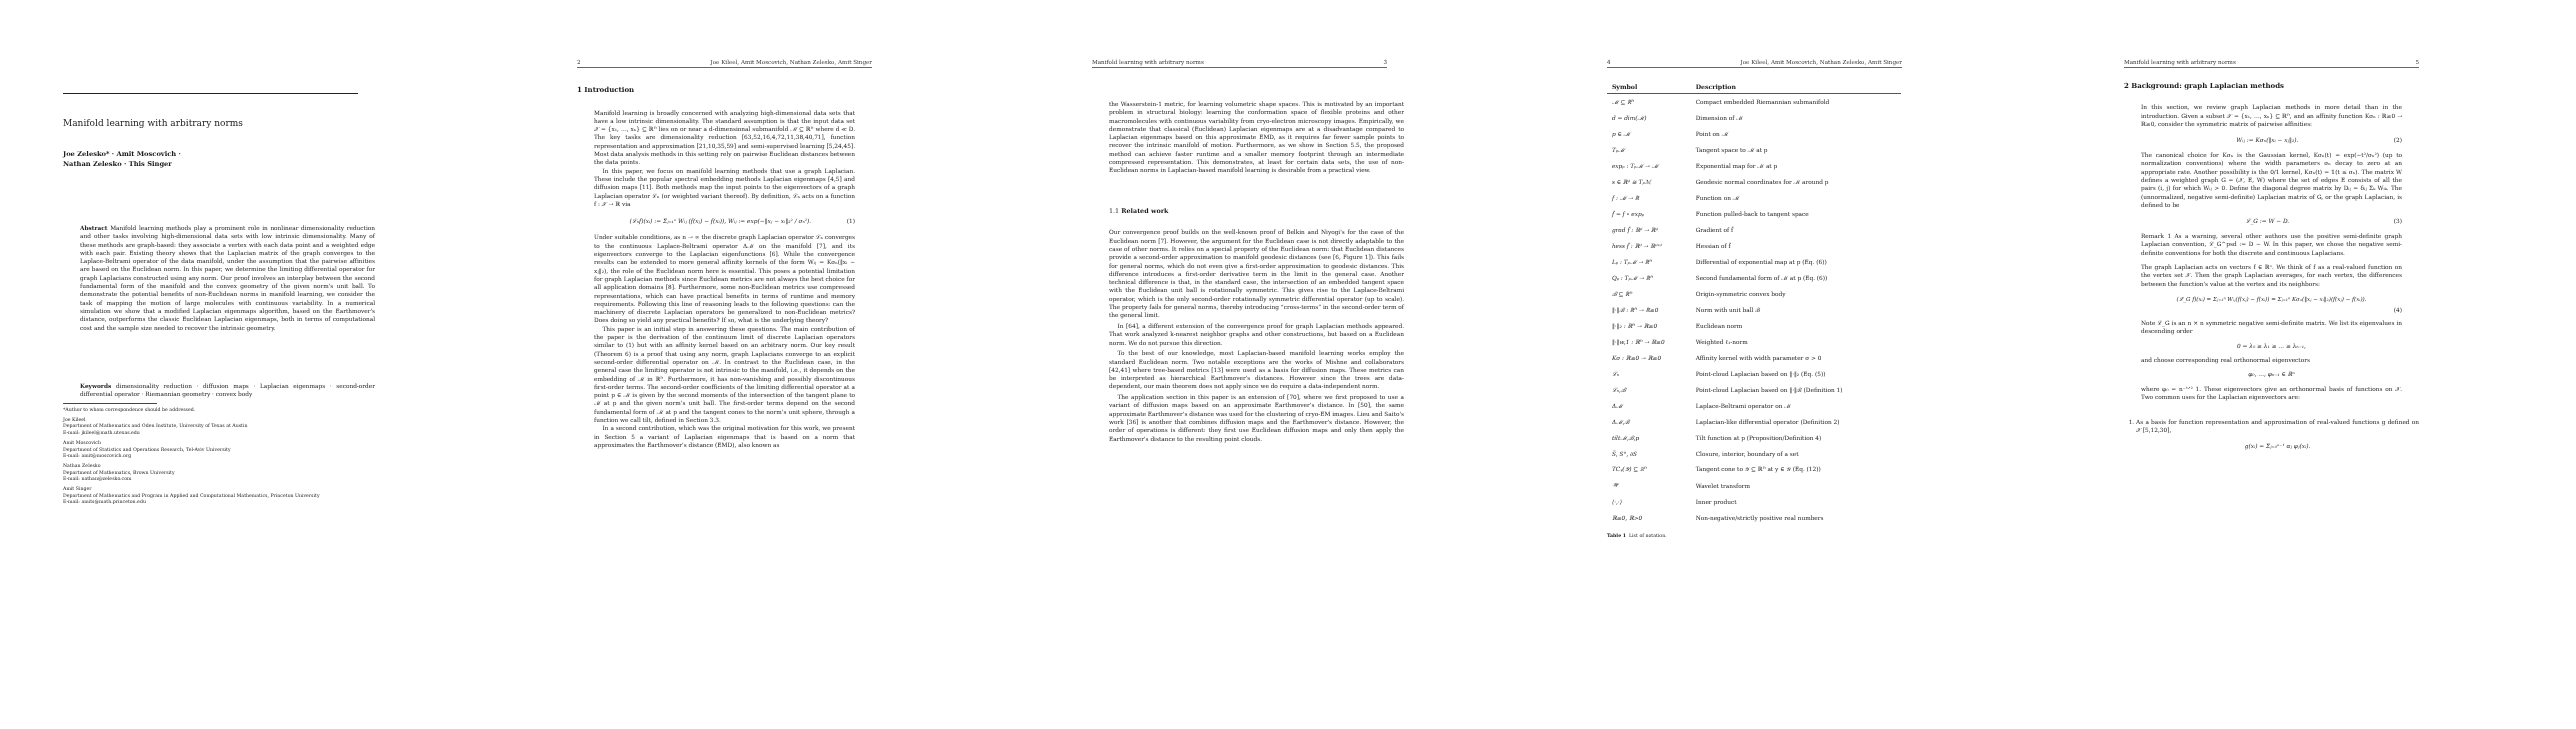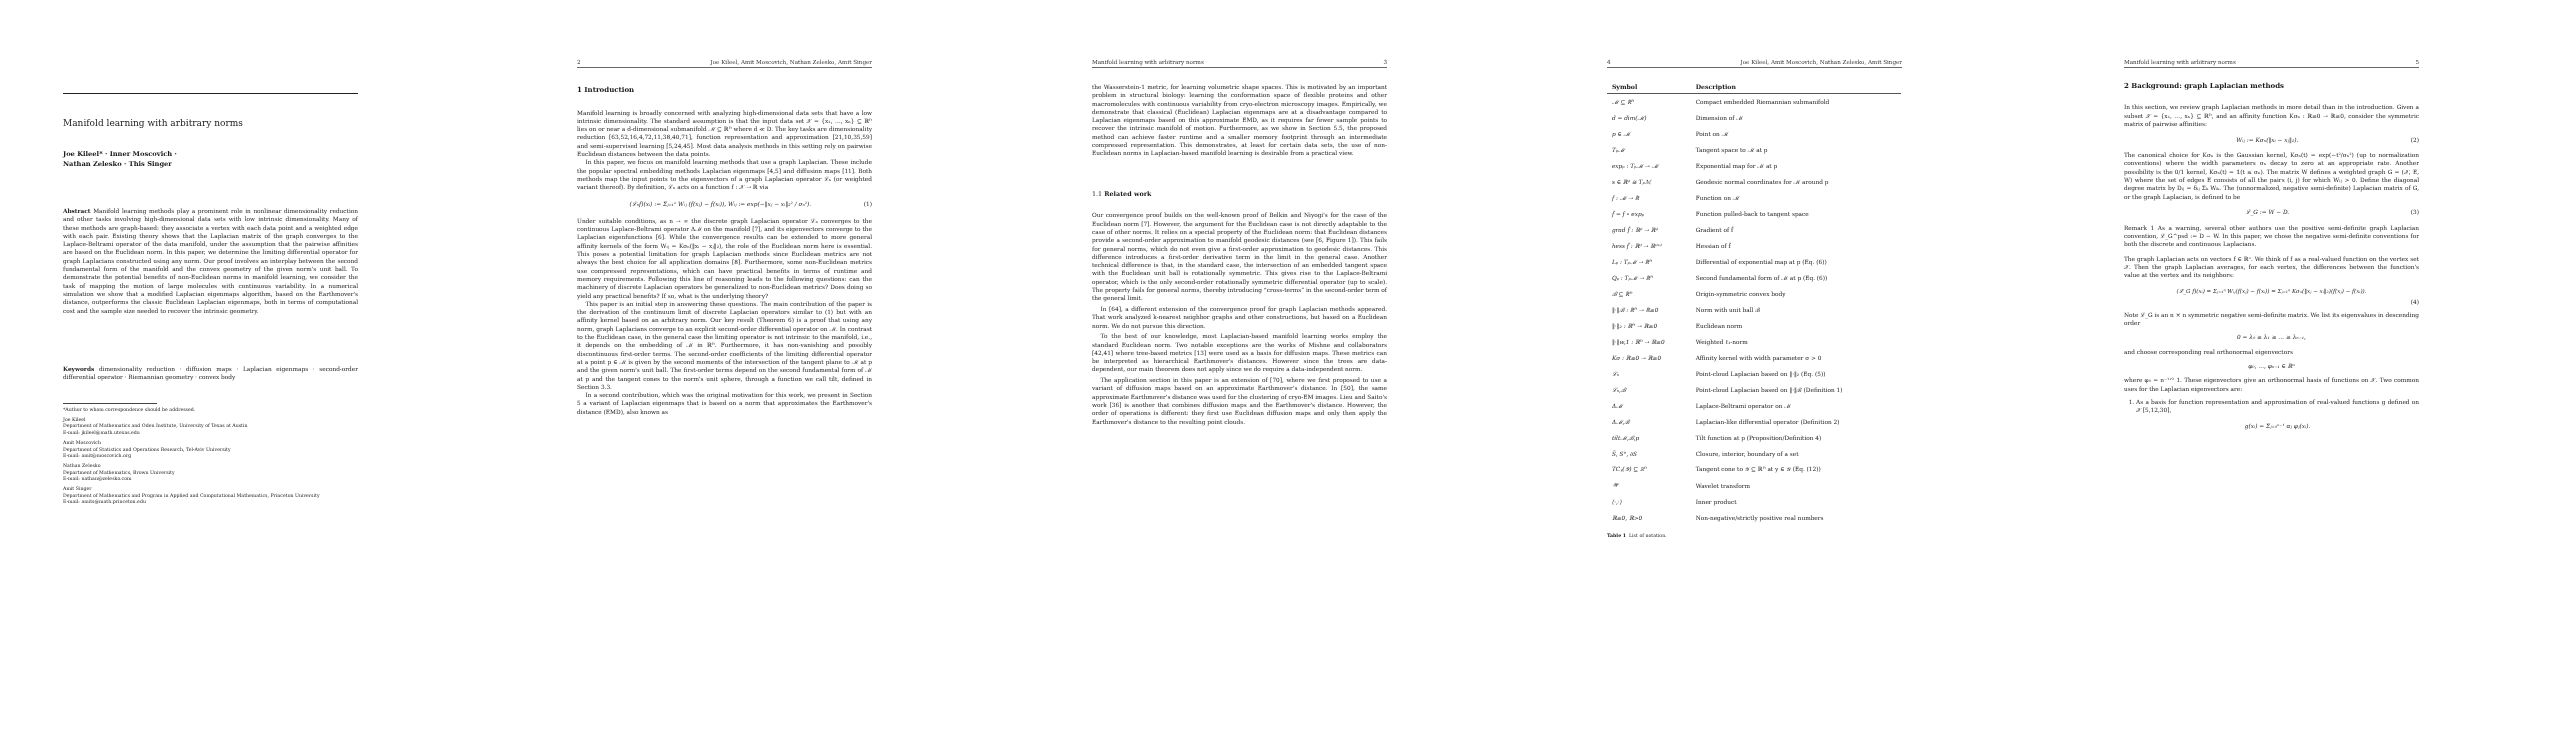--- a/index.html
+++ b/index.html
@@ -14,21 +14,21 @@
   .col { position:absolute; }
   .p1 .col { left:63px; width:295px; }
   .p2 .col { left:61px; width:295px; }
   .p3 .col { left:59px; width:295px; }
   .p4 .col { left:58px; width:295px; }
   .p5 .col { left:58px; width:295px; }
 
   .runhead { position:absolute; top:59px; left:0; width:100%; font-size:5.6px;
              display:flex; justify-content:space-between; color:#333;
              border-bottom:0.6px solid #666; padding-bottom:2.4px; }
-  .text { font-size:5.8px; line-height:8.3px; text-align:justify; hyphens:auto; margin:0; }
+  .text { font-size:5.8px; line-height:8.3px; text-align:justify; hyphens:auto; margin:17px; }
   .text p { margin:0; text-indent:8.5px; }
   .text p.noindent { text-indent:0; }
   h2.sec { font-size:7px; font-weight:bold; margin:0; }
   h3.sub { font-size:6.4px; font-weight:normal; margin:0; }
   h3.sub b { font-weight:bold; }
   .eq { font-size:5.8px; display:flex; justify-content:space-between; align-items:center;
         font-style:italic; }
   .eq .num { font-style:normal; }
   .eq .body { flex:1; text-align:center; }
 
@@ -58,21 +58,21 @@
 </style>
 </head>
 <body>
 
 <div class="arxiv">arXiv:2012.14172v2  [cs.LG]  15 Jul 2021</div>
 
 <div class="page p1">
   <div class="toprule"></div>
   <div class="title">Manifold learning with arbitrary norms</div>
   <div class="authors">
-    <div>Joe Kileel* · Inner Moscovich ·</div>
+    <div>Joe Zelesko* · Amit Moscovich ·</div>
     <div>Nathan Zelesko · This Singer</div>
   </div>
   <div class="col text abstract">
     <p class="noindent"><b>Abstract</b>&nbsp;<span>Manifold learning methods play a prominent role in nonlinear dimensionality reduction and other tasks involving high-dimensional data sets with low intrinsic dimensionality. Many of these methods are graph-based: they associate a vertex with each data point and a weighted edge with each pair. Existing theory shows that the Laplacian matrix of the graph converges to the Laplace-Beltrami operator of the data manifold, under the assumption that the pairwise affinities are based on the Euclidean norm. In this paper, we determine the limiting differential operator for graph Laplacians constructed using any norm. Our proof involves an interplay between the second fundamental form of the manifold and the convex geometry of the given norm's unit ball. To demonstrate the potential benefits of non-Euclidean norms in manifold learning, we consider the task of mapping the motion of large molecules with continuous variability. In a numerical simulation we show that a modified Laplacian eigenmaps algorithm, based on the Earthmover's distance, outperforms the classic Euclidean Laplacian eigenmaps, both in terms of computational cost and the sample size needed to recover the intrinsic geometry.</span></p>
   </div>
   <div class="col text keywords">
     <p class="noindent"><b>Keywords</b>&nbsp;<span>dimensionality reduction · diffusion maps · Laplacian eigenmaps · second-order differential operator · Riemannian geometry · convex body</span></p>
   </div>
   <div class="fnrule"></div>
   <div class="footnotes">

